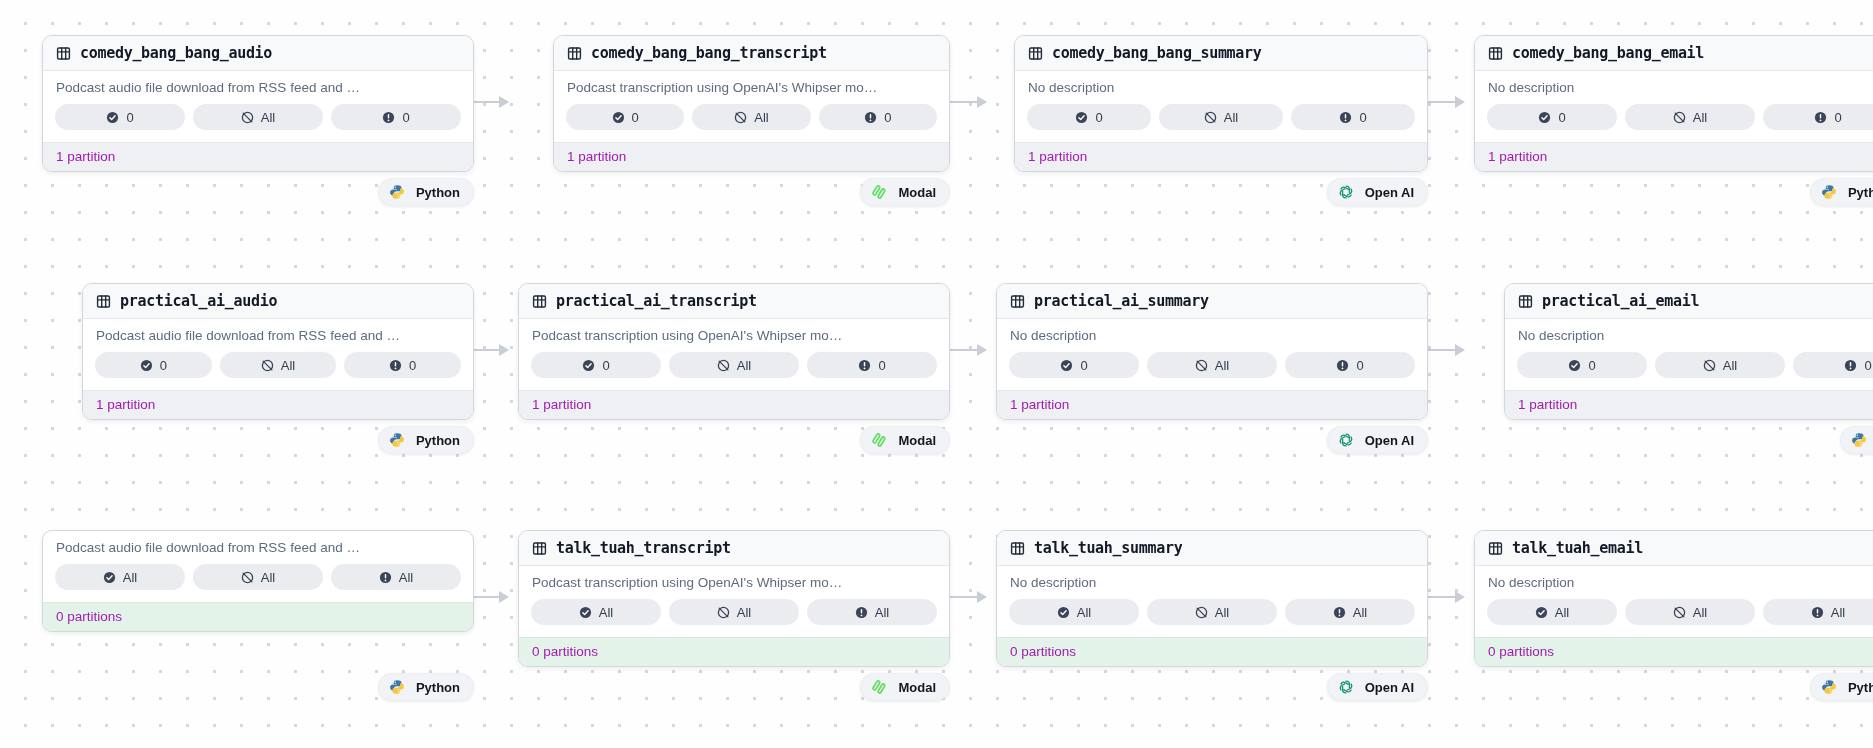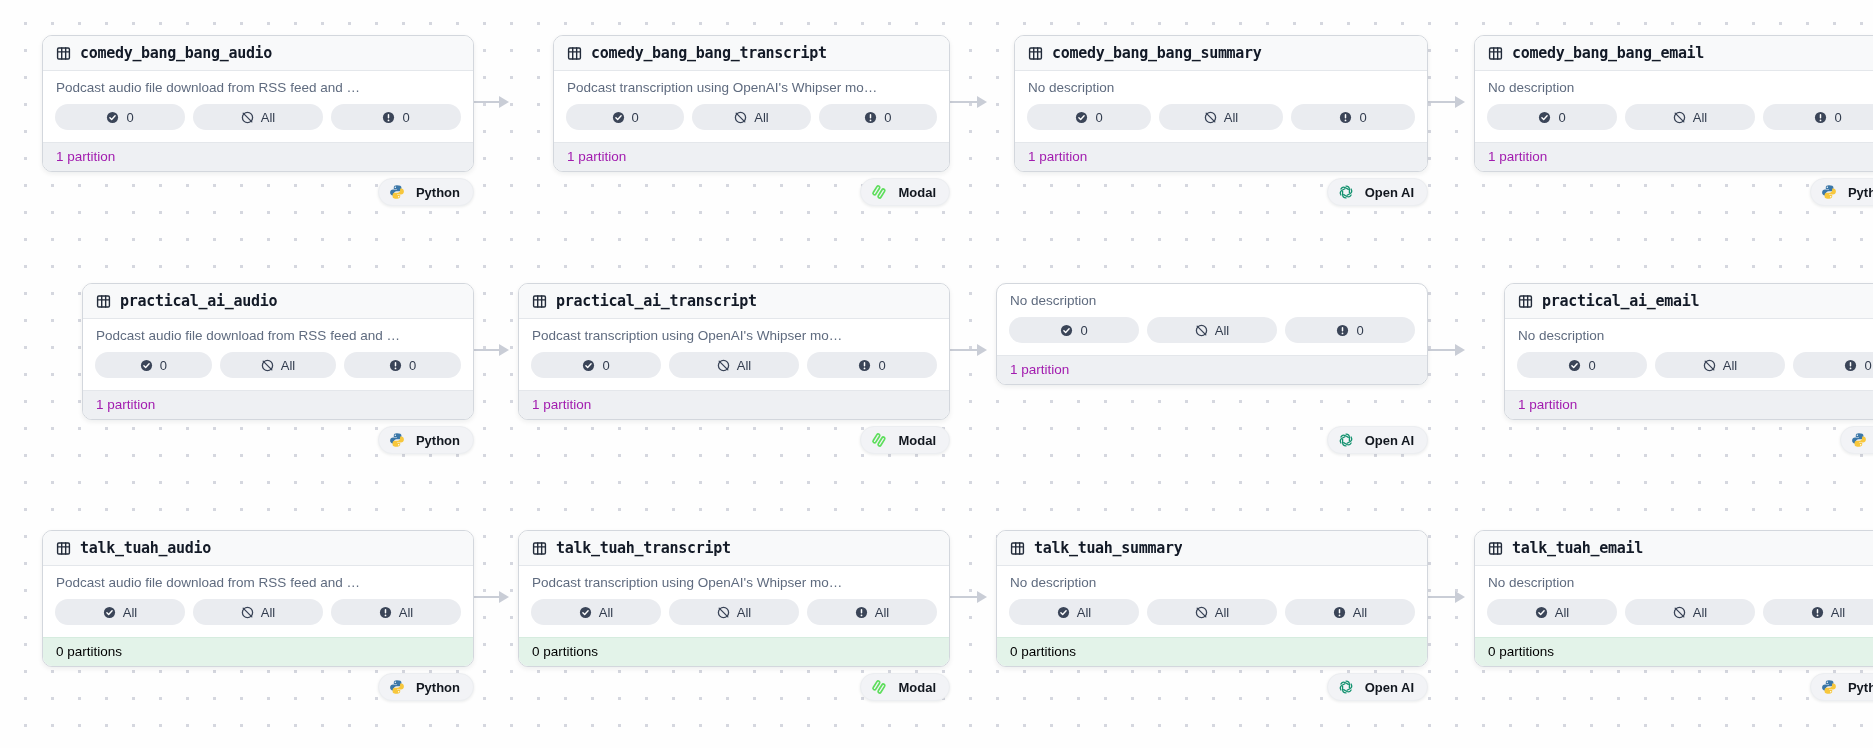--- a/index.html
+++ b/index.html
@@ -48,21 +48,21 @@
     background: #eaecf0; border-radius: 13px;
     font-size: 13px; color: #323c4e;
   }
   .pill svg { flex: 0 0 auto; }
   .node-footer {
     padding: 6px 13px 7px;
     background: #eef0f3;
     border-top: 1px solid #e4e7eb;
     font-size: 13.5px; color: #a21caf;
   }
-  .node-footer.success { background: #e3f3e9; border-top-color: #d6ecdf; color: #000000; }
+  .node-footer.success { background: #e3f3e9; border-top-color: #d6ecdf; color: #a21caf; }
   .tech-badge {
     position: absolute; top: 143px; right: 0;
     display: inline-flex; align-items: center; gap: 11px;
     padding: 5px 13px 5px 10px;
     background: #f2f3f6;
     border: 1px solid #eceef1;
     border-radius: 15px;
     box-shadow: 0 1px 3px rgba(16,22,26,.08);
     font-size: 13px; font-weight: 700; color: #12171f;
     white-space: nowrap;
@@ -441,20 +441,29 @@
             <rect x="3.4" y="3" width="3" height="10" rx="1.5"></rect>
             <rect x="9.4" y="3" width="3" height="10" rx="1.5"></rect>
           </g>
         </svg>
 
         <span class="tech-label">Modal</span>
       </div>
     </div>
     <div class="node" style="left: 996px; top: 283px;">
       <div class="node-card">
+        <div class="node-header">
+          <svg width="15" height="15" viewBox="0 0 16 16">
+            <g fill="none" stroke="#222b3a" stroke-width="1.5" stroke-linecap="round">
+              <rect x="1.7" y="2.2" width="12.6" height="11.6" rx="1.3"></rect>
+              <path d="M1.7 6.3h12.6 M6.1 6.3v7.5 M10.3 6.3v7.5 M6.1 2.2v4 M10.3 2.2v4"></path>
+            </g>
+          </svg>
+          <span class="node-title">practical_ai_summary</span>
+        </div>
         <div class="node-body">
           <div class="node-desc">No description</div>
           <div class="pills">
             <div class="pill">
               <svg width="13" height="13" viewBox="0 0 14 14">
                 <circle cx="7" cy="7" r="6" fill="#3b4558"></circle>
                 <path d="M4.2 7.3l1.9 1.9 3.7-4" stroke="#ffffff" stroke-width="1.5" fill="none" stroke-linecap="round" stroke-linejoin="round"></path>
               </svg>
               <span>0</span>
             </div>
@@ -558,29 +567,20 @@
     <div class="arrow" style="left: 902px; top: 591px; width: 85px;">
       <div class="arrow-line"></div>
       <div class="arrow-head"></div>
     </div>
     <div class="arrow" style="left: 1380px; top: 591px; width: 85px;">
       <div class="arrow-line"></div>
       <div class="arrow-head"></div>
     </div>
     <div class="node" style="left: 42px; top: 530px;">
       <div class="node-card">
-        <div class="node-header">
-          <svg width="15" height="15" viewBox="0 0 16 16">
-            <g fill="none" stroke="#222b3a" stroke-width="1.5" stroke-linecap="round">
-              <rect x="1.7" y="2.2" width="12.6" height="11.6" rx="1.3"></rect>
-              <path d="M1.7 6.3h12.6 M6.1 6.3v7.5 M10.3 6.3v7.5 M6.1 2.2v4 M10.3 2.2v4"></path>
-            </g>
-          </svg>
-          <span class="node-title">talk_tuah_audio</span>
-        </div>
         <div class="node-body">
           <div class="node-desc">Podcast audio file download from RSS feed and …</div>
           <div class="pills">
             <div class="pill">
               <svg width="13" height="13" viewBox="0 0 14 14">
                 <circle cx="7" cy="7" r="6" fill="#3b4558"></circle>
                 <path d="M4.2 7.3l1.9 1.9 3.7-4" stroke="#ffffff" stroke-width="1.5" fill="none" stroke-linecap="round" stroke-linejoin="round"></path>
               </svg>
               <span>All</span>
             </div>

